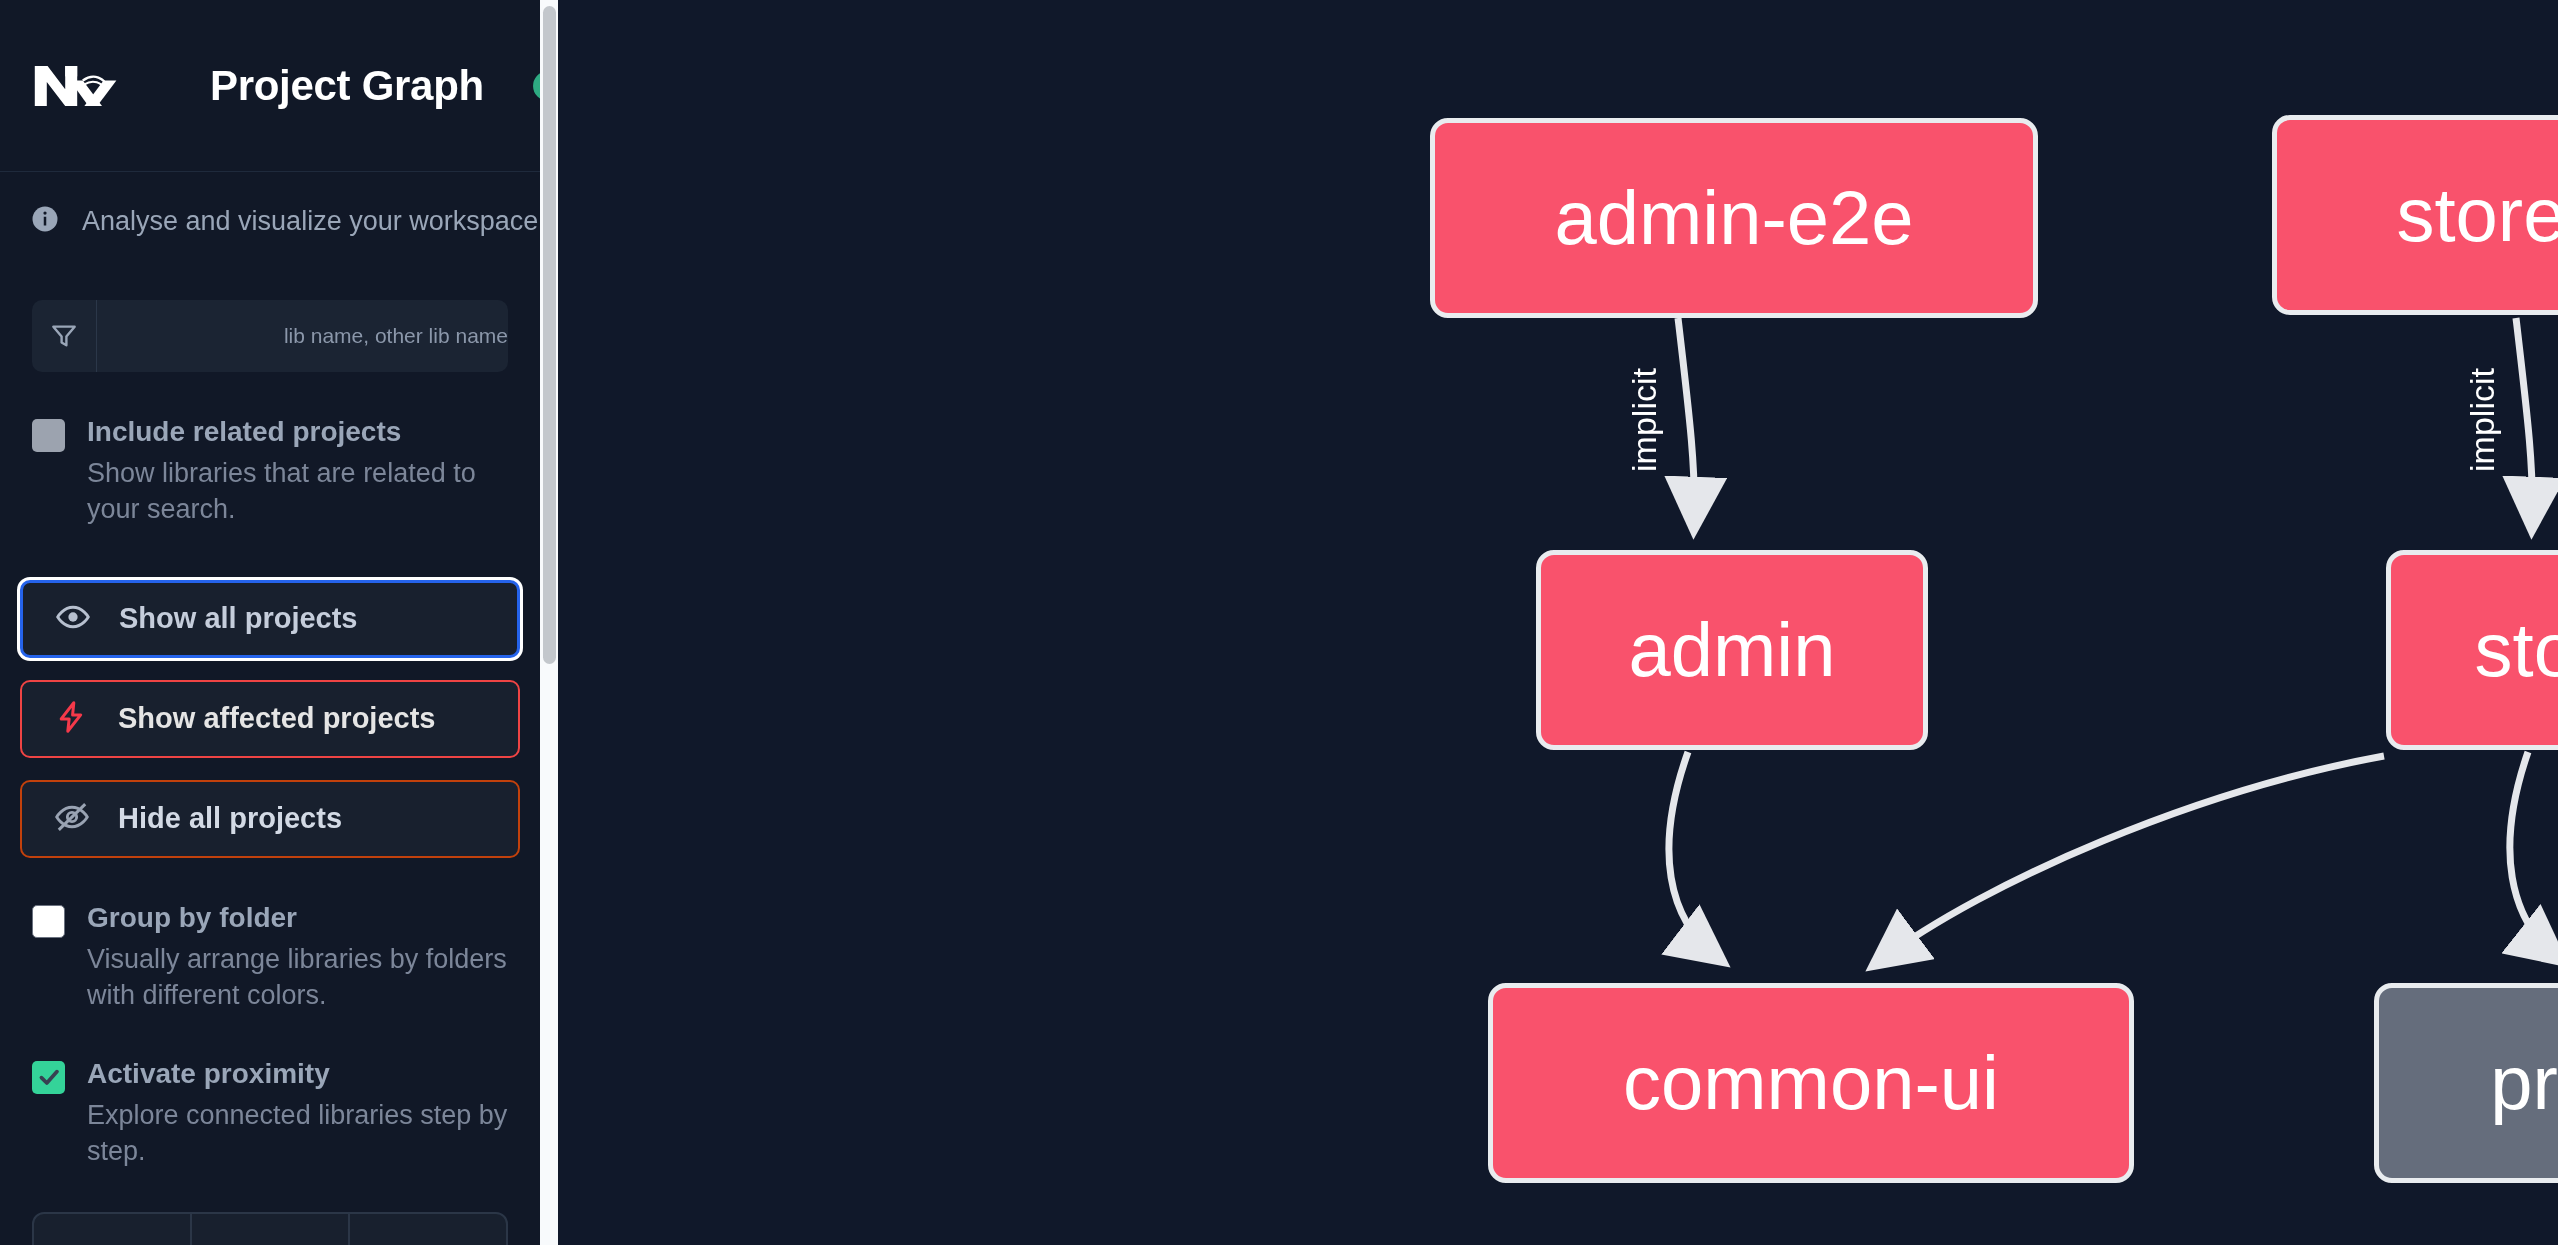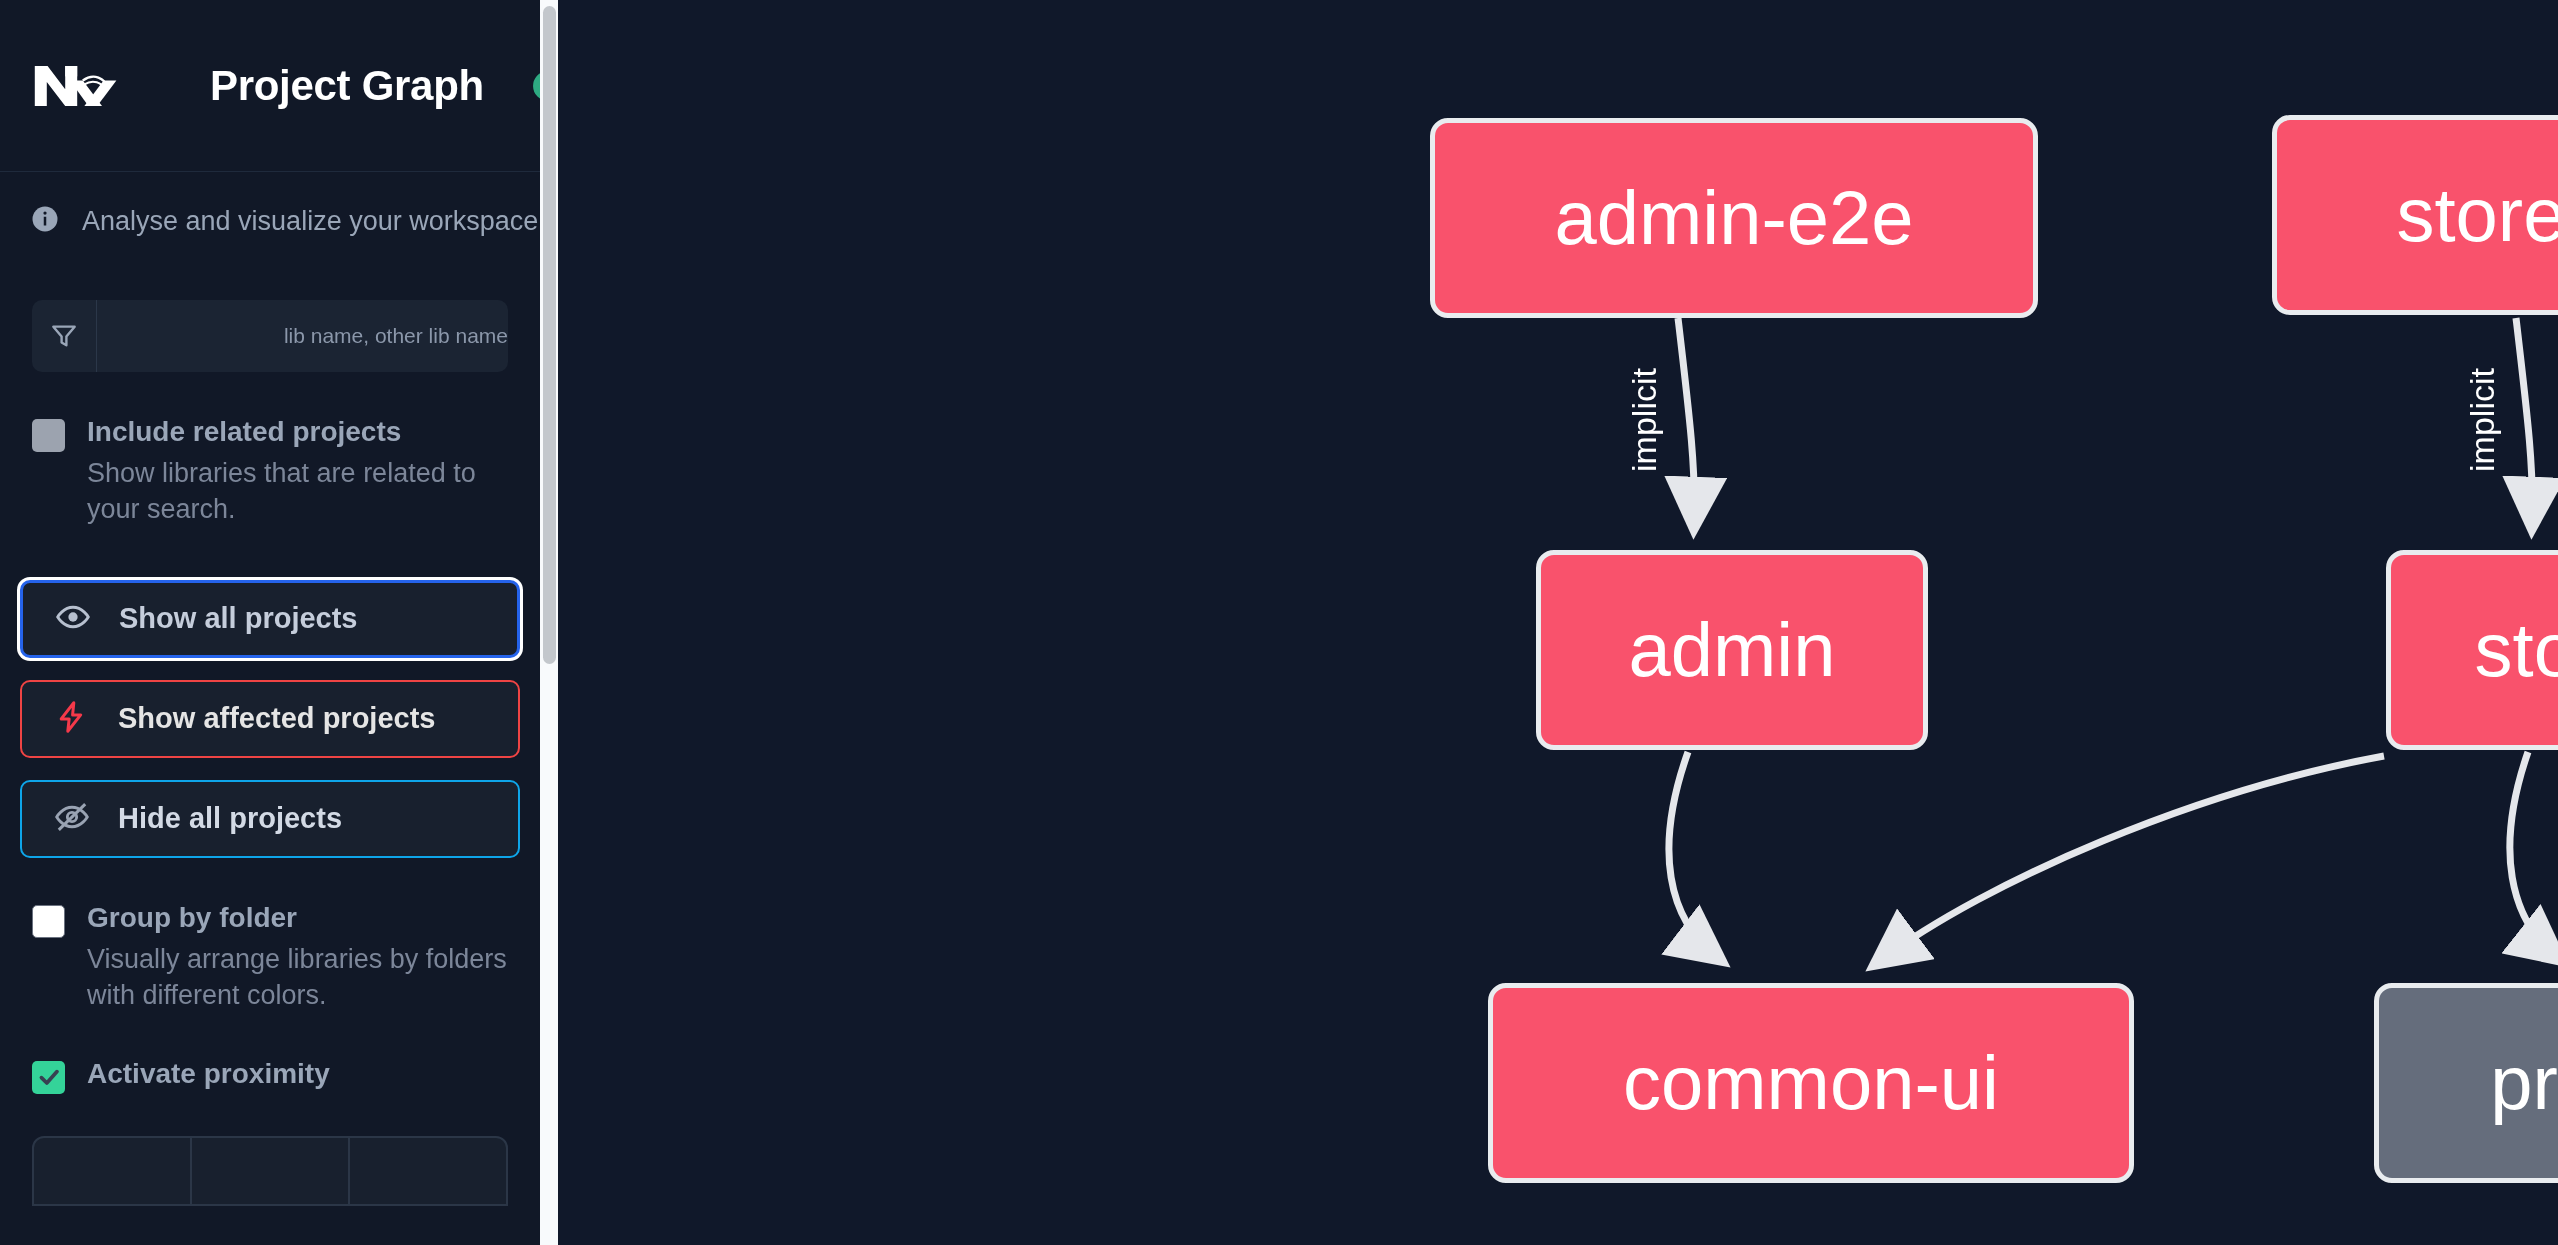--- a/index.html
+++ b/index.html
@@ -153,21 +153,21 @@
   }
   .act-btn .lab { font-size: 29px; font-weight: 700; white-space: nowrap; }
   .act-btn.show-all {
     border: 3px solid #2563eb;
     box-shadow: 0 0 0 3px #ffffff;
     background: #18202e;
   }
   .act-btn.show-all .lab { color: #c5cddb; }
   .act-btn.affected { border: 2px solid #ef4444; background: #18202e; }
   .act-btn.affected .lab { color: #e5e5e5; }
-  .act-btn.hide-all { border: 2px solid #0ea5e9; background: #18202e; }
+  .act-btn.hide-all { border: 2px solid #c2410c; background: #18202e; }
   .act-btn.hide-all .lab { color: #d3dae5; }
 
   .seg-group {
     margin: 42px 32px 0 32px;
     height: 70px;
     border: 2px solid #2b3647;
     border-top-left-radius: 12px;
     border-top-right-radius: 12px;
     display: flex;
     background: #18202e;
@@ -320,20 +320,21 @@
       </div>
 
       <div class="chk-row">
         <span class="chk green">
           <svg viewBox="0 0 24 24" width="26" height="26" aria-hidden="true">
             <path fill="none" stroke="#374151" stroke-width="3.4" stroke-linecap="round" stroke-linejoin="round" d="M5 12.6 10 17.6 19.4 7"></path>
           </svg>
         </span>
         <span class="chk-body">
           <div class="lbl">Activate proximity</div>
+          <div class="desc">Explore connected libraries step by step.</div>
         </span>
       </div>
 
       <div class="seg-group">
         <span class="seg"></span>
         <span class="seg"></span>
         <span class="seg"></span>
       </div>
 
     </div>

